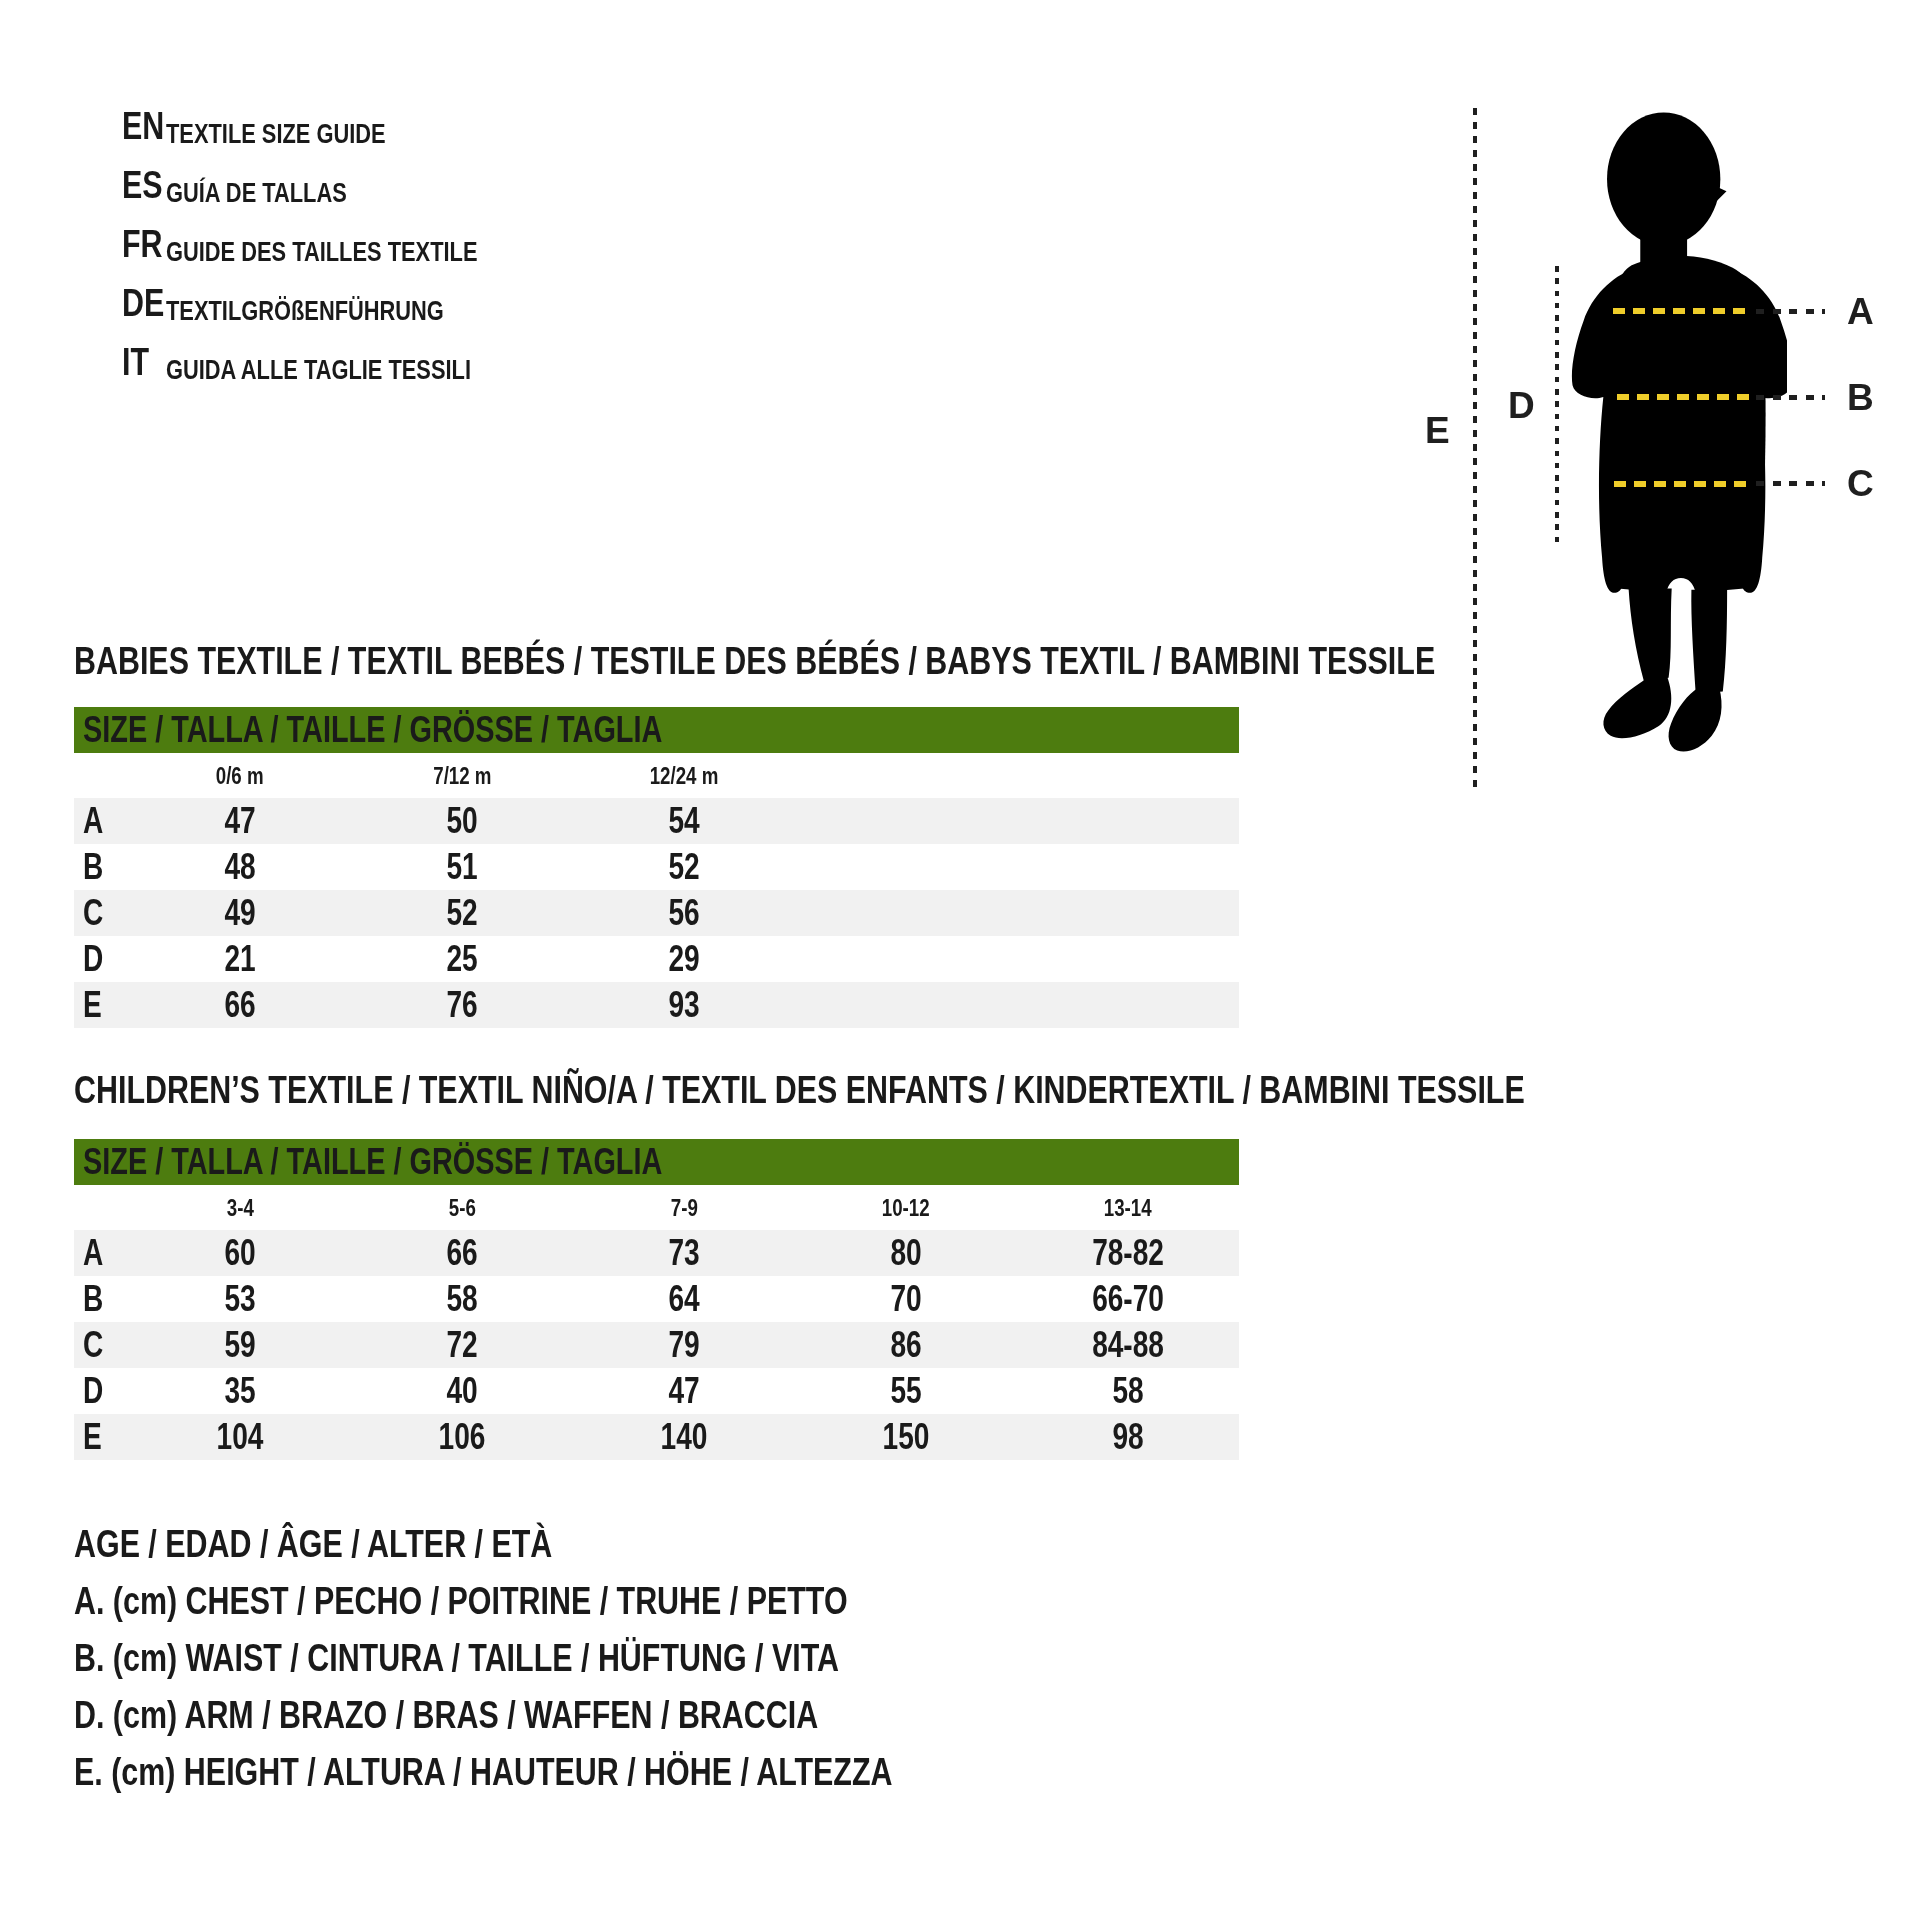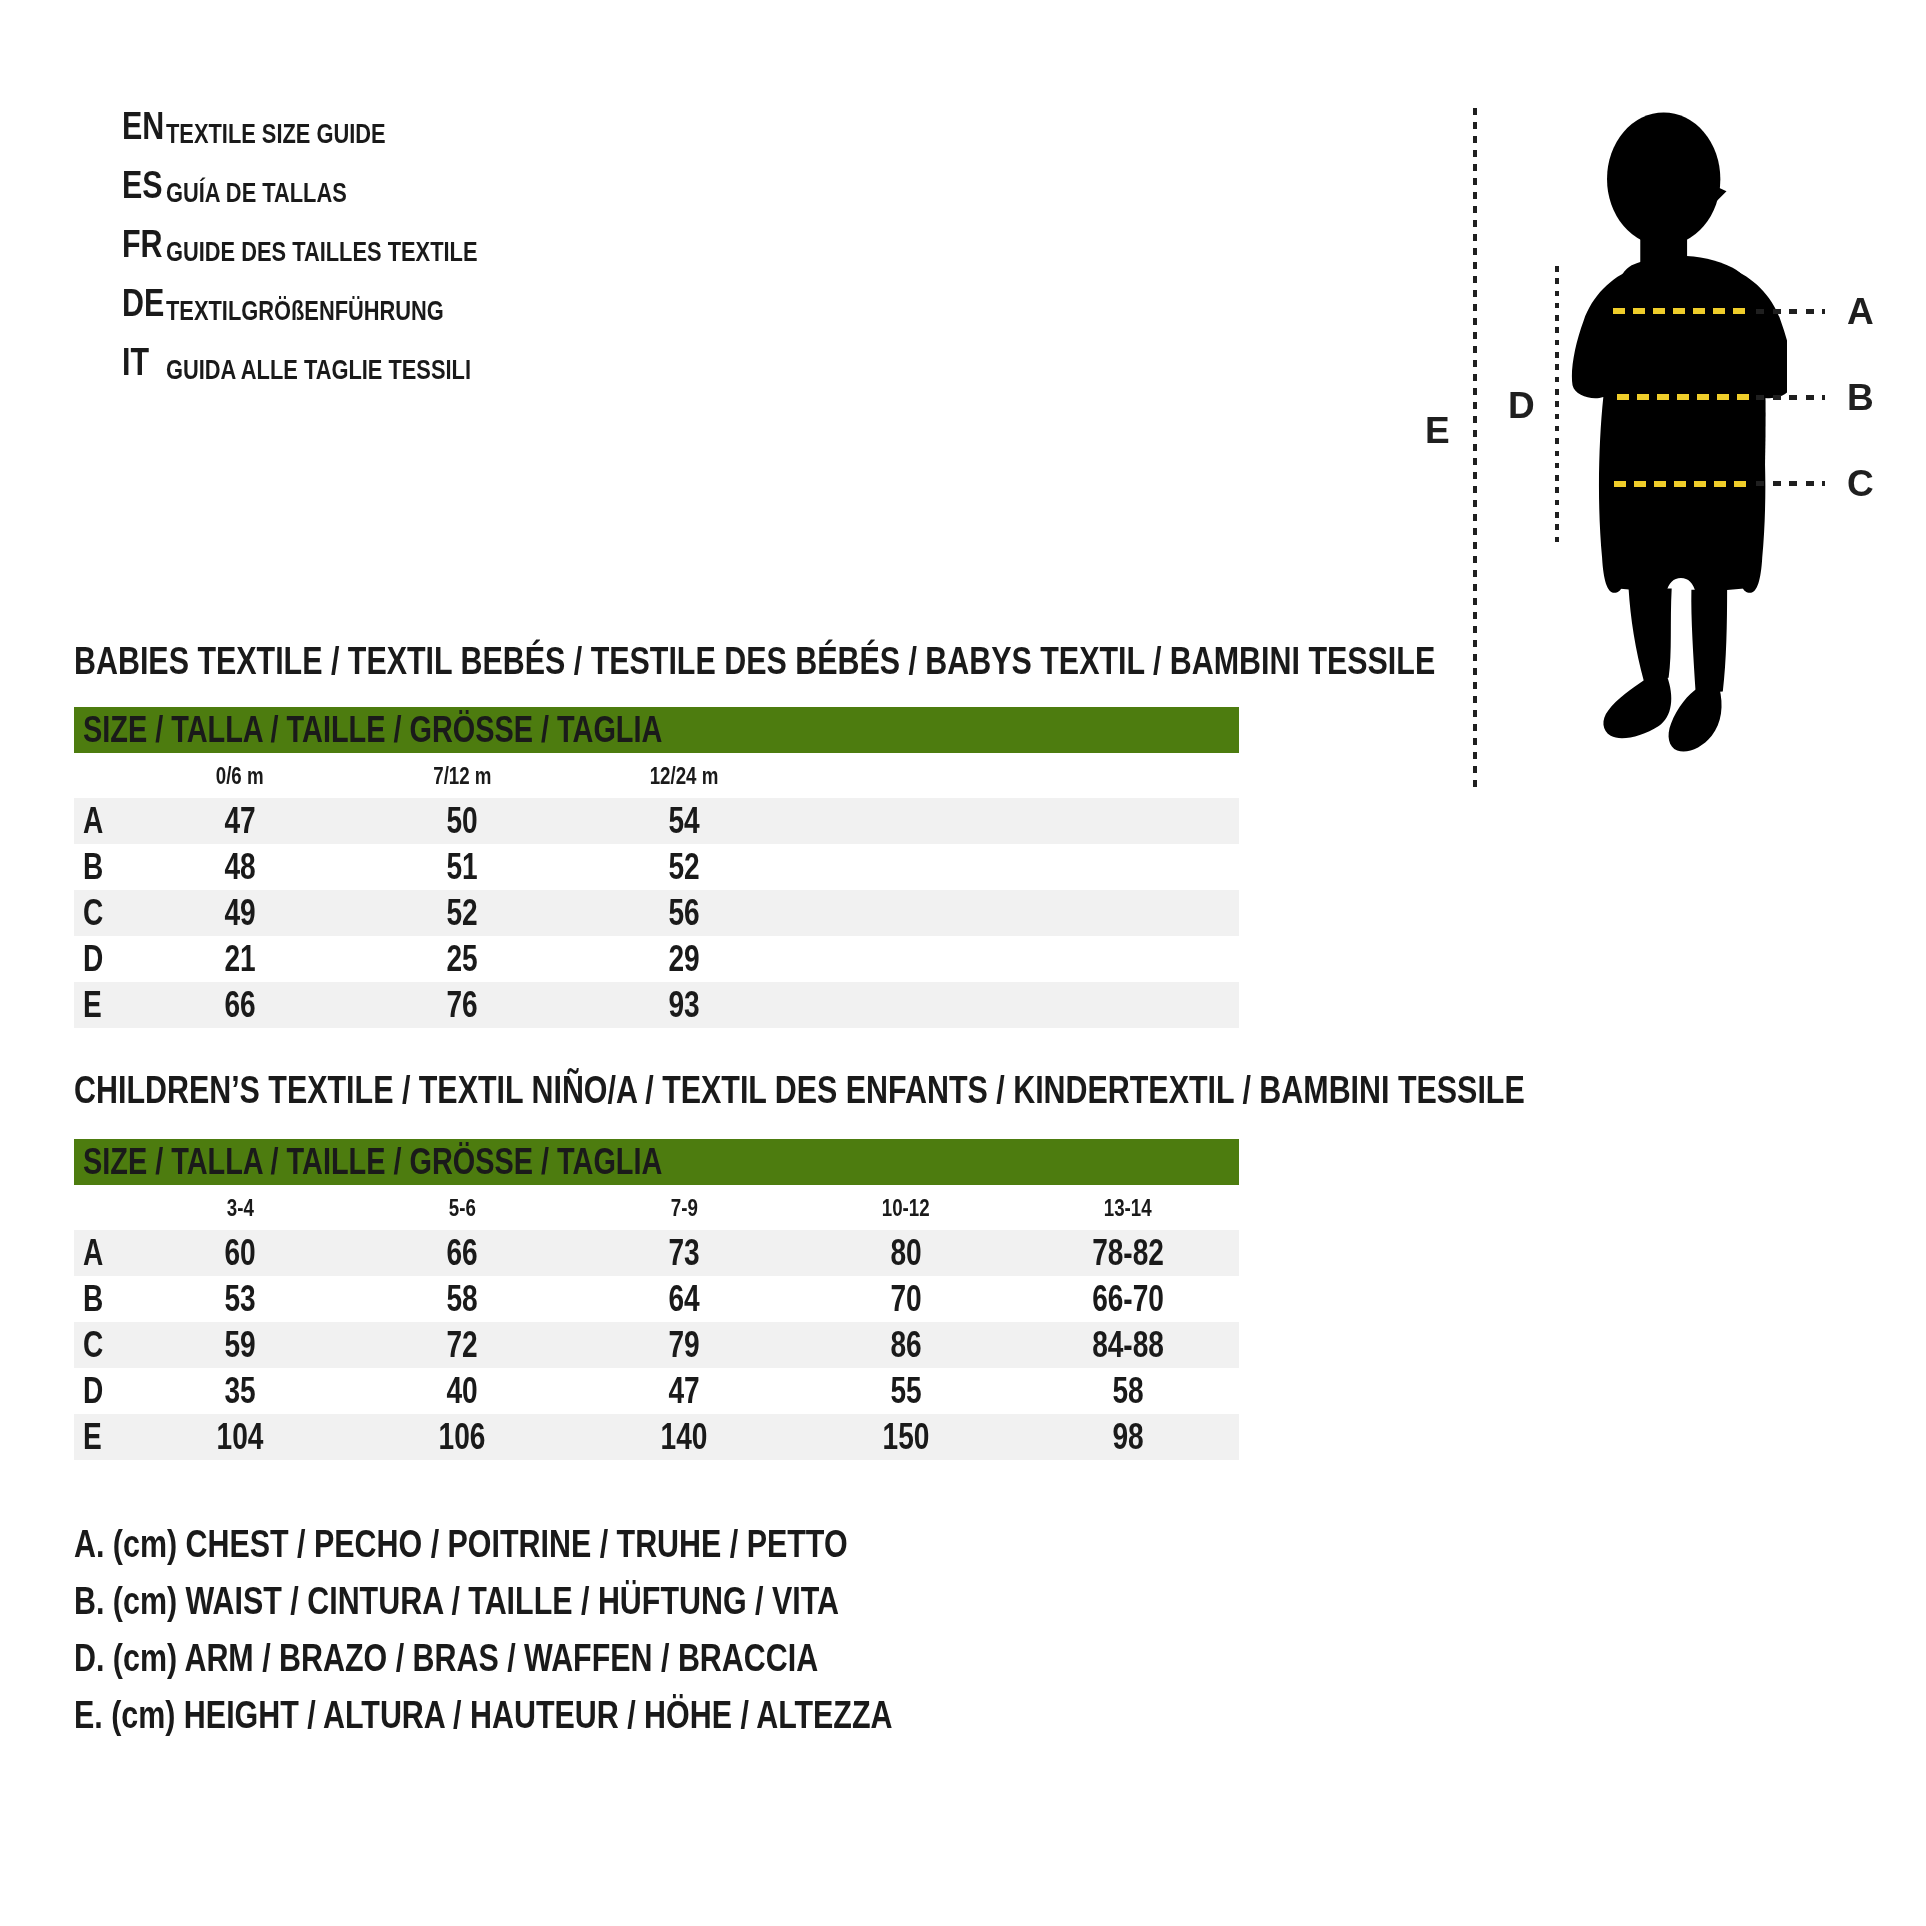--- a/index.html
+++ b/index.html
@@ -237,20 +237,21 @@
       <span class="t-label"><span class="cdl">E</span></span>
       <span class="t-cell"><span class="cdc">104</span></span>
       <span class="t-cell"><span class="cdc">106</span></span>
       <span class="t-cell"><span class="cdc">140</span></span>
       <span class="t-cell"><span class="cdc">150</span></span>
       <span class="t-cell"><span class="cdc">98</span></span>
     </div>
   </div>
 
   <div class="legend">
+    <div class="legend-line"><span class="cdl">AGE / EDAD / ÂGE / ALTER / ETÀ</span></div>
     <div class="legend-line"><span class="cdl">A. (cm) CHEST / PECHO / POITRINE / TRUHE / PETTO</span></div>
     <div class="legend-line"><span class="cdl">B. (cm) WAIST / CINTURA / TAILLE / HÜFTUNG / VITA</span></div>
     <div class="legend-line"><span class="cdl">D. (cm) ARM / BRAZO / BRAS / WAFFEN / BRACCIA</span></div>
     <div class="legend-line"><span class="cdl">E. (cm) HEIGHT / ALTURA / HAUTEUR / HÖHE / ALTEZZA</span></div>
   </div>
 
 </div>
 
 
 </body></html>

